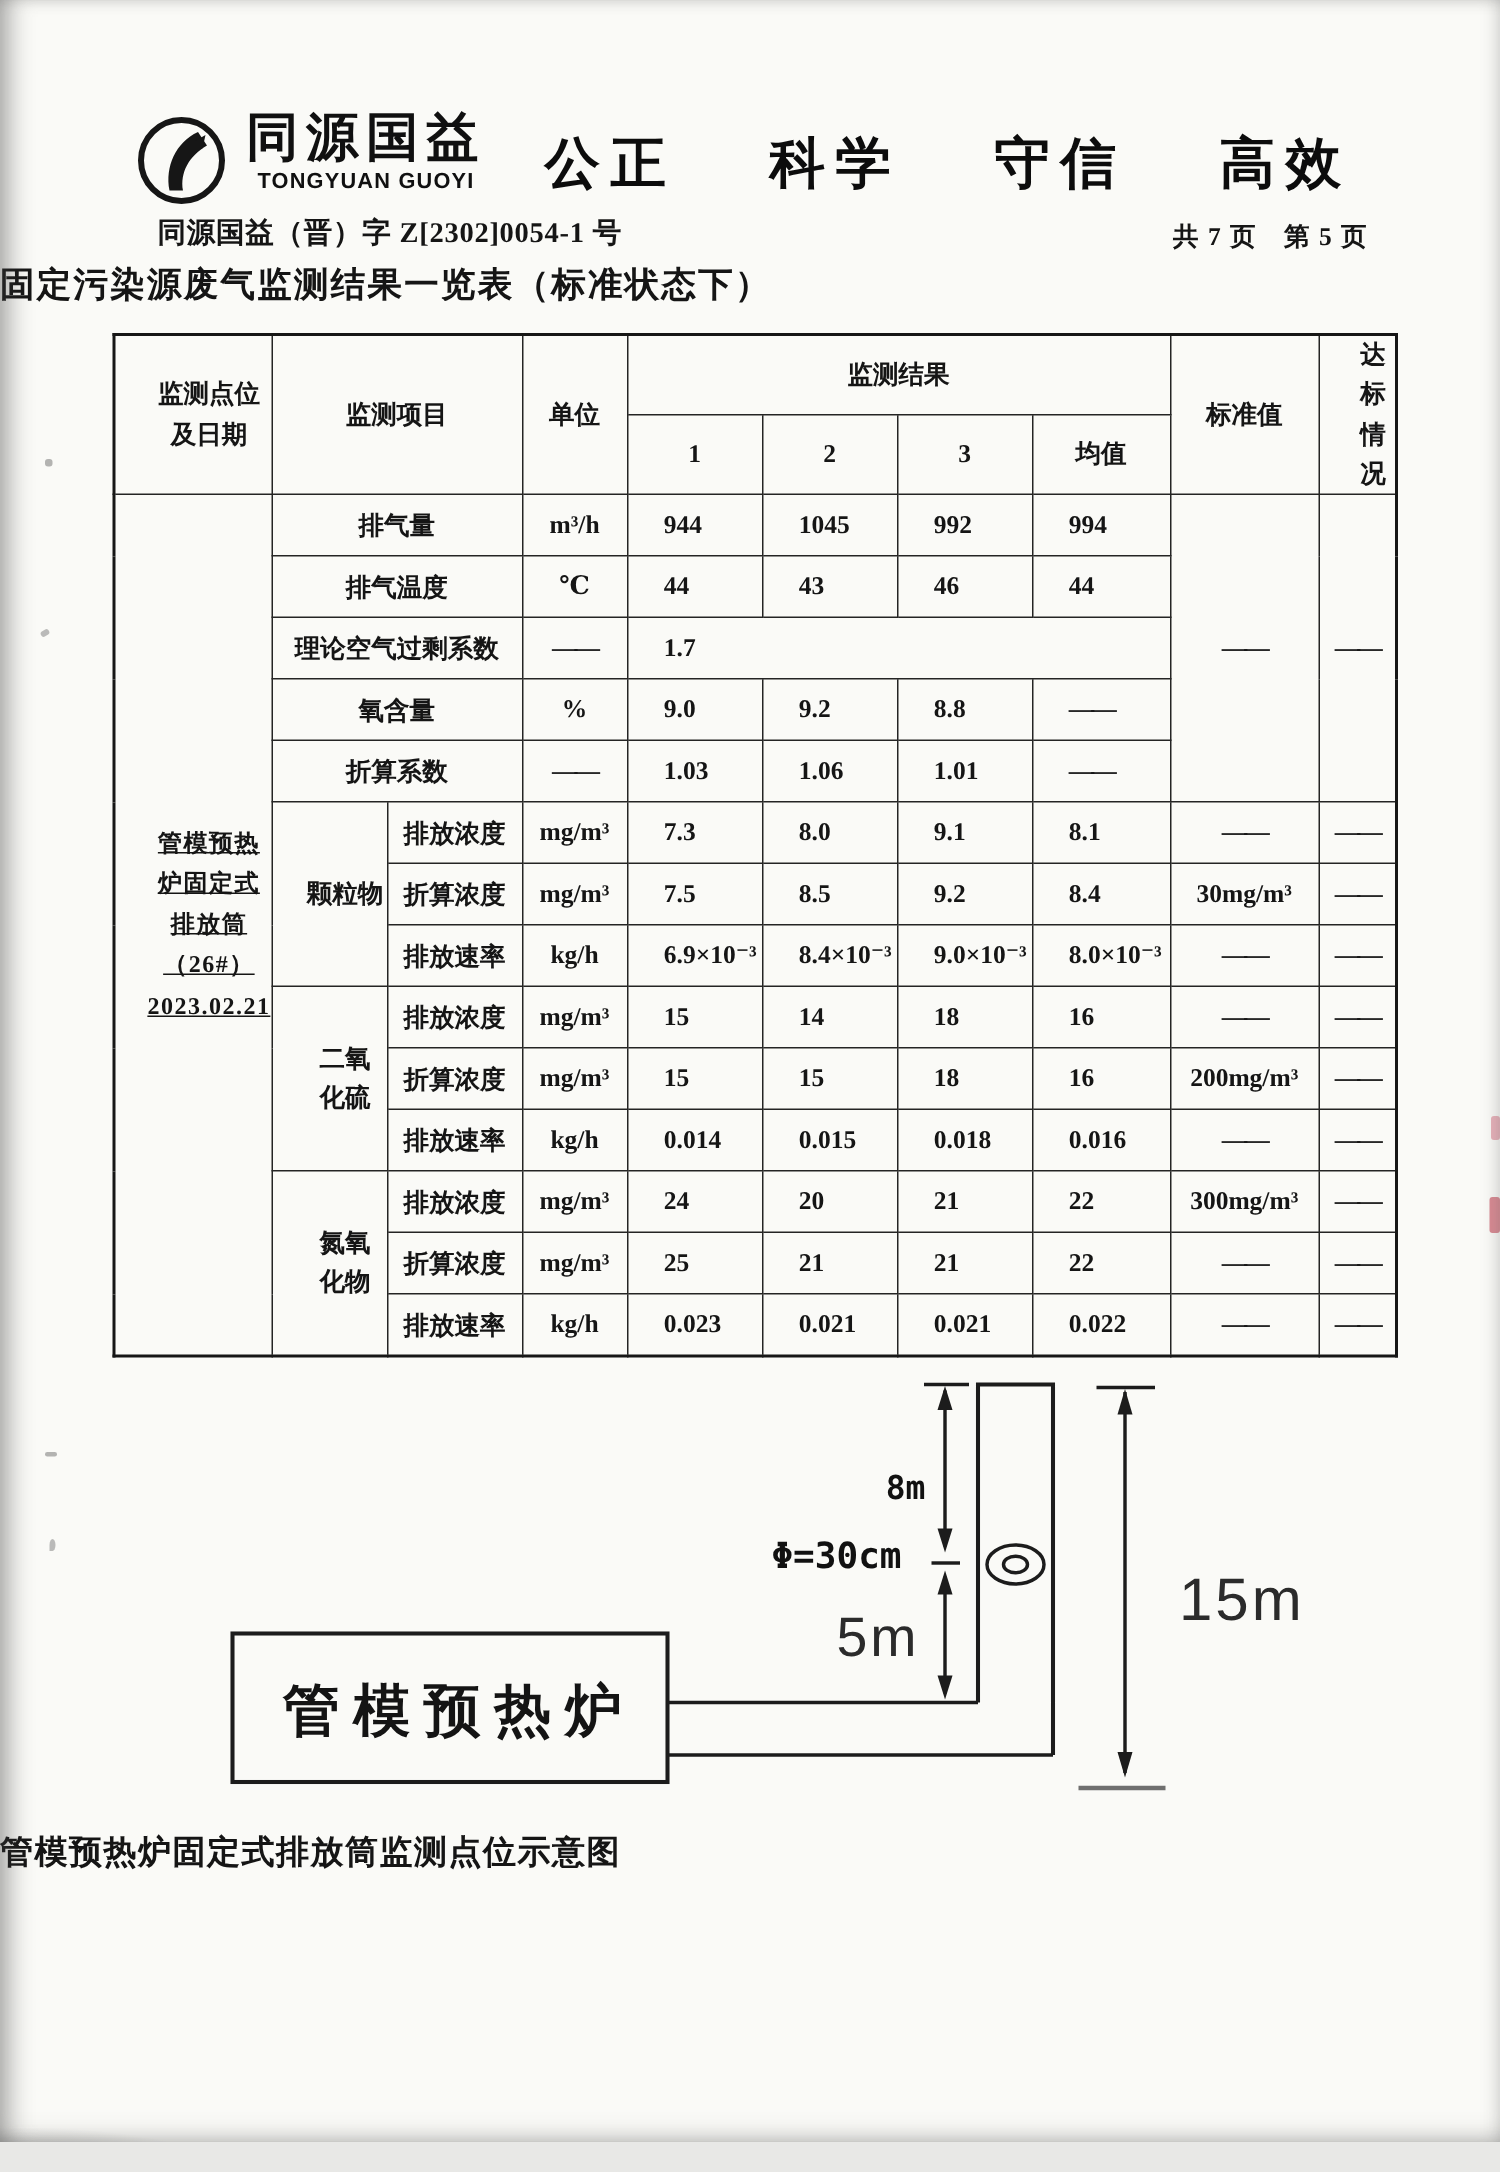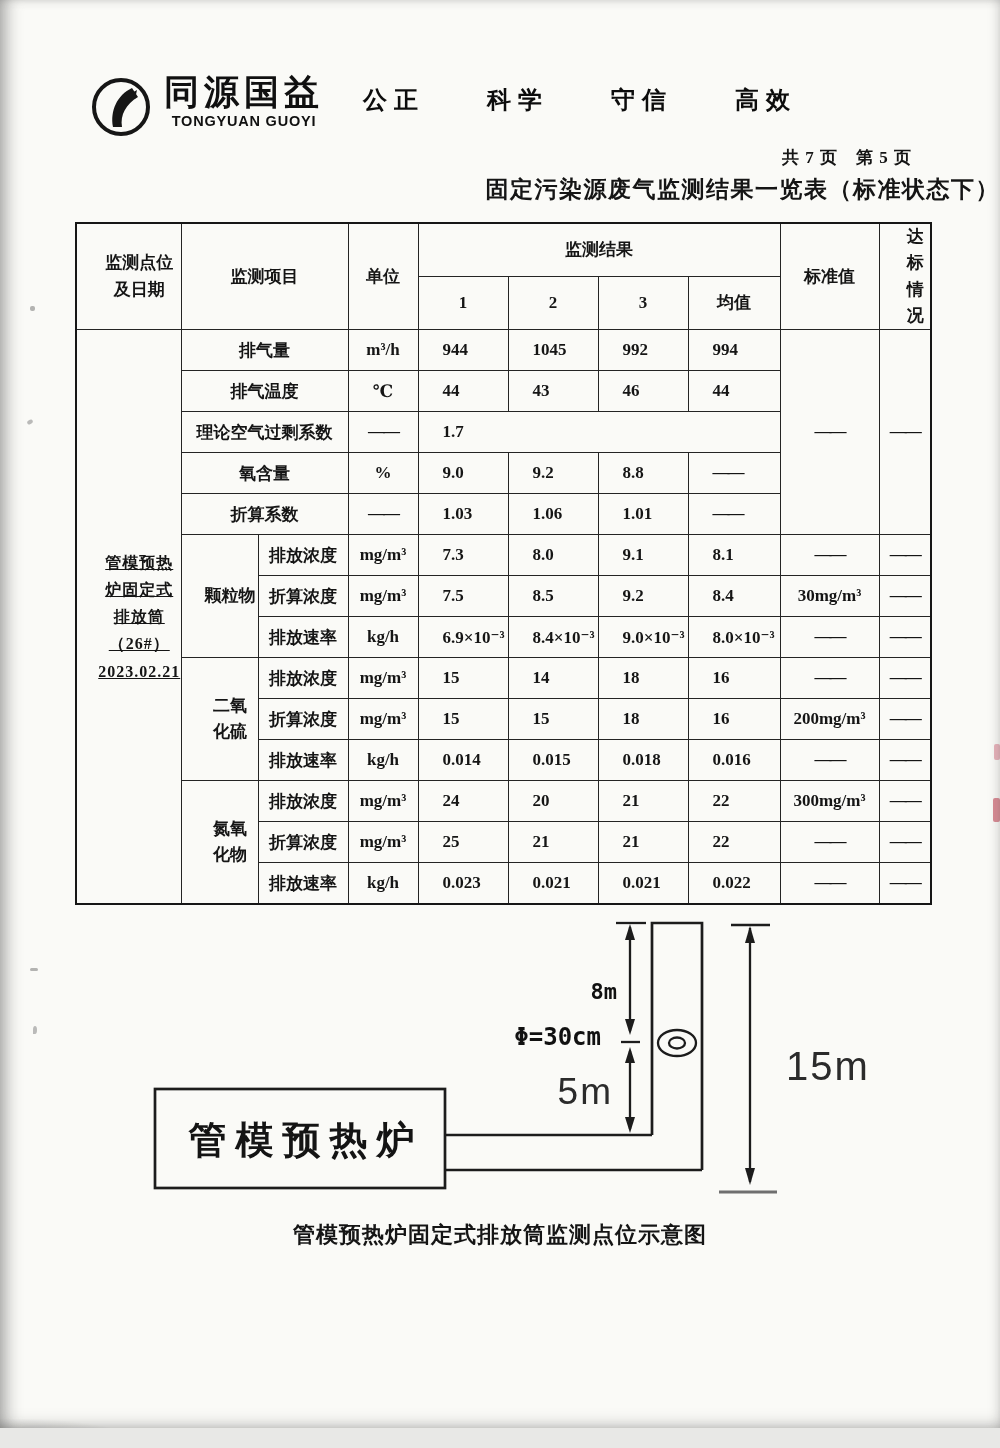--- a/index.html
+++ b/index.html
@@ -22,24 +22,24 @@
   }
   
   .logo-wrap{position:absolute;left:88px;top:74px;display:flex;align-items:flex-start;}
   .logo-mark{width:66px;height:66px;}
   .logo-text{margin-left:10px;}
   .logo-cn{font-size:35px;font-weight:900;letter-spacing:5px;line-height:1.05;
            font-family:"Liberation Sans","DejaVu Sans",sans-serif;color:#101010;}
   .logo-en{font-size:14.5px;font-weight:700;letter-spacing:.8px;margin-top:2px;
            font-family:"Liberation Sans","DejaVu Sans",sans-serif;color:#101010;text-align:center;}
   .slogans{position:absolute;left:363px;top:84px;display:flex;gap:62px;
-           font-size:24px;font-weight:900;letter-spacing:7px;color:#0c0c0c;}
+           font-size:37px;font-weight:900;letter-spacing:7px;color:#0c0c0c;}
   .docline-left{position:absolute;left:105px;top:142px;font-size:19px;font-weight:700;letter-spacing:.5px;}
   .docline-right{position:absolute;left:782px;top:146px;font-size:17px;font-weight:600;letter-spacing:1px;}
-  .doc-title{position:absolute;left:0;top:174px;width:100%;text-align:right;
+  .doc-title{position:absolute;left:0;top:174px;width:100%;text-align:left;
              font-size:23px;font-weight:800;letter-spacing:1.5px;}
   
   table.mon{
     position:absolute;left:75px;top:222px;width:855px;
     border-collapse:collapse;table-layout:fixed;
     border:2.5px solid #161616;
   }
   table.mon td,table.mon th{
     border:1.5px solid #242424;font-weight:700;font-size:17px;color:#151515;
     padding:0;vertical-align:middle;text-align:center;
@@ -59,21 +59,21 @@
   svg.diagram .arr{fill:#1c1c1c;stroke:none;}
   svg.diagram .grayline{stroke:#6f6f6f;stroke-width:3;fill:none;}
   svg.diagram text.furnace-t{font-size:38px;font-weight:700;letter-spacing:9px;fill:#141414;
       font-family:"Liberation Serif","DejaVu Serif",serif;}
   svg.diagram text.dim-b{font-size:22px;font-weight:700;fill:#111;
       font-family:"DejaVu Sans Mono","Liberation Mono",monospace;}
   svg.diagram text.dia{font-size:24px;}
   svg.diagram text.dim-l{font-size:37px;font-weight:400;fill:#2b2b2b;letter-spacing:2px;
       font-family:"Liberation Sans","DejaVu Sans",sans-serif;}
   svg.diagram text.big{font-size:40px;}
-  .caption{position:absolute;left:0;top:1220px;width:100%;text-align:center;
+  .caption{position:absolute;left:0;top:1220px;width:100%;text-align:left;
            font-size:22px;font-weight:800;letter-spacing:1px;}
   
   .speck{position:absolute;background:#6c6c6c;border-radius:2px;pointer-events:none;}
   .red-mark{position:absolute;border-radius:2px;pointer-events:none;}
 </style>
 </head>
 <body>
 
 <div class="page">
 
@@ -89,20 +89,21 @@
     </div>
   </div>
 
   <div class="slogans">
     <span>公正</span>
     <span>科学</span>
     <span>守信</span>
     <span>高效</span>
   </div>
 
+  <div class="docline-left">同源国益（晋）字 Z[2302]0054-1 号</div>
   <div class="docline-right">共 7 页　第 5 页</div>
   <div class="doc-title">固定污染源废气监测结果一览表（标准状态下）</div>
 
   <table class="mon">
     <colgroup>
       <col style="width:105px">
         <col style="width:77px">
         <col style="width:90px">
       <col style="width:70px">
         <col style="width:90px">

